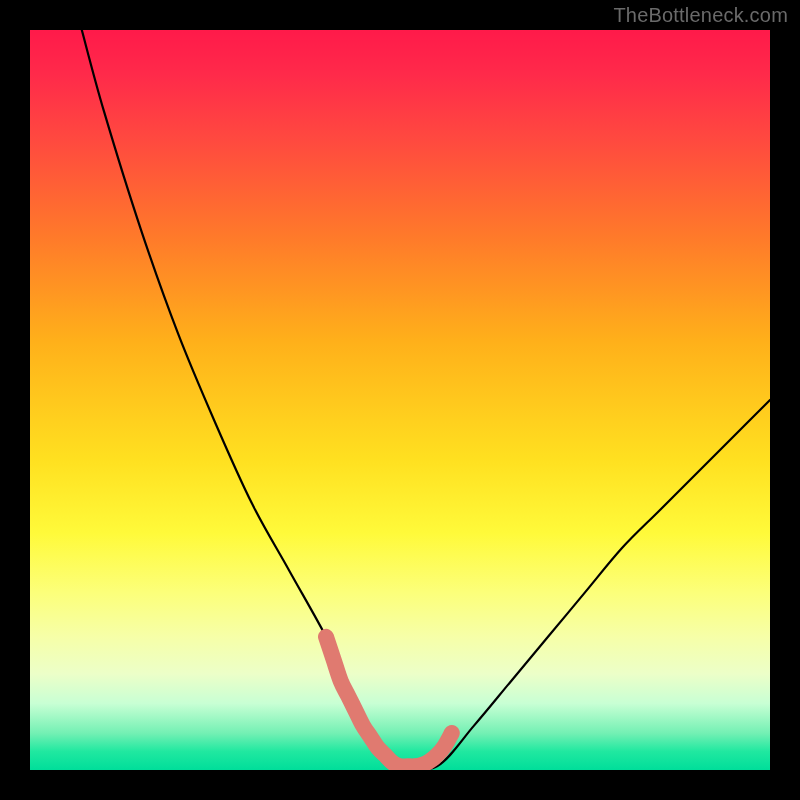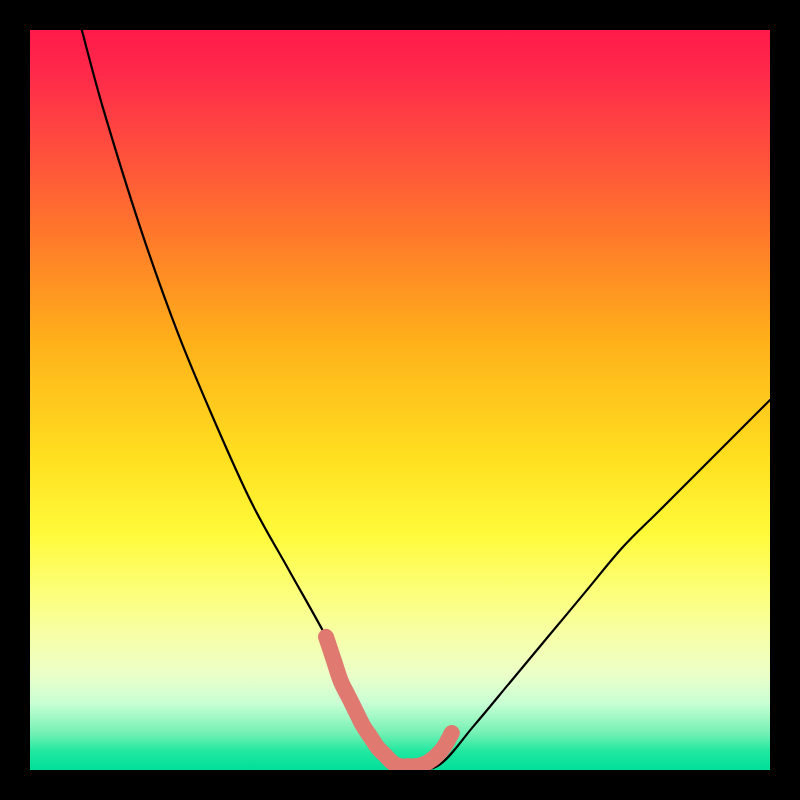--- a/index.html
+++ b/index.html
@@ -66,20 +66,21 @@
     top: 0;
     left: 0;
     width: 100%;
     height: 100%;
   }
 </style>
 </head>
 <body>
 
 <div class="frame">
+  <div class="watermark">TheBottleneck.com</div>
 
   <div class="plot-area">
     <div class="gradient-bg"></div>
     <svg class="curves" viewBox="0 0 740 740" preserveAspectRatio="none">
       <path d="M 51.80 0.00 C 55.50 13.57, 64.13 48.10, 74.00 81.40 C 83.87 114.70, 98.67 162.80, 111.00 199.80 C 123.33 236.80, 135.67 271.33, 148.00 303.40 C 160.33 335.47, 172.67 363.83, 185.00 392.20 C 197.33 420.57, 209.67 448.93, 222.00 473.60 C 234.33 498.27, 246.67 518.00, 259.00 540.20 C 271.33 562.40, 288.60 592.00, 296.00 606.80 C 303.40 621.60, 299.70 619.13, 303.40 629.00 C 307.10 638.87, 313.27 654.90, 318.20 666.00 C 323.13 677.10, 328.07 686.97, 333.00 695.60 C 337.93 704.23, 342.87 711.63, 347.80 717.80 C 352.73 723.97, 358.90 729.52, 362.60 732.60 C 366.30 735.68, 362.60 735.68, 370.00 736.30 C 377.40 736.92, 394.67 743.08, 407.00 736.30 C 419.33 729.52, 431.67 709.78, 444.00 695.60 C 456.33 681.42, 468.67 666.00, 481.00 651.20 C 493.33 636.40, 505.67 621.60, 518.00 606.80 C 530.33 592.00, 542.67 577.20, 555.00 562.40 C 567.33 547.60, 579.67 531.57, 592.00 518.00 C 604.33 504.43, 616.67 493.33, 629.00 481.00 C 641.33 468.67, 653.67 456.33, 666.00 444.00 C 678.33 431.67, 690.67 419.33, 703.00 407.00 C 715.33 394.67, 733.83 376.17, 740.00 370.00" fill="none" stroke="#000" stroke-width="2.2" stroke-linecap="round"></path>
       <path d="M 296.00 606.80 C 297.23 610.50, 300.93 621.60, 303.40 629.00 C 305.87 636.40, 308.33 645.03, 310.80 651.20 C 313.27 657.37, 315.73 661.07, 318.20 666.00 C 320.67 670.93, 323.13 675.87, 325.60 680.80 C 328.07 685.73, 330.53 691.28, 333.00 695.60 C 335.47 699.92, 337.93 703.00, 340.40 706.70 C 342.87 710.40, 345.33 714.72, 347.80 717.80 C 350.27 720.88, 352.73 722.73, 355.20 725.20 C 357.67 727.67, 360.13 730.75, 362.60 732.60 C 365.07 734.45, 367.53 735.68, 370.00 736.30 C 372.47 736.92, 374.93 736.30, 377.40 736.30 C 379.87 736.30, 382.33 736.55, 384.80 736.30 C 387.27 736.05, 389.73 735.68, 392.20 734.82 C 394.67 733.96, 397.13 732.72, 399.60 731.12 C 402.07 729.52, 404.53 727.67, 407.00 725.20 C 409.47 722.73, 411.93 720.02, 414.40 716.32 C 416.87 712.62, 420.57 705.22, 421.80 703.00" fill="none" stroke="#e07a70" stroke-width="16" stroke-linecap="round" stroke-linejoin="round"></path>
     </svg>
   </div>
 </div>
 

